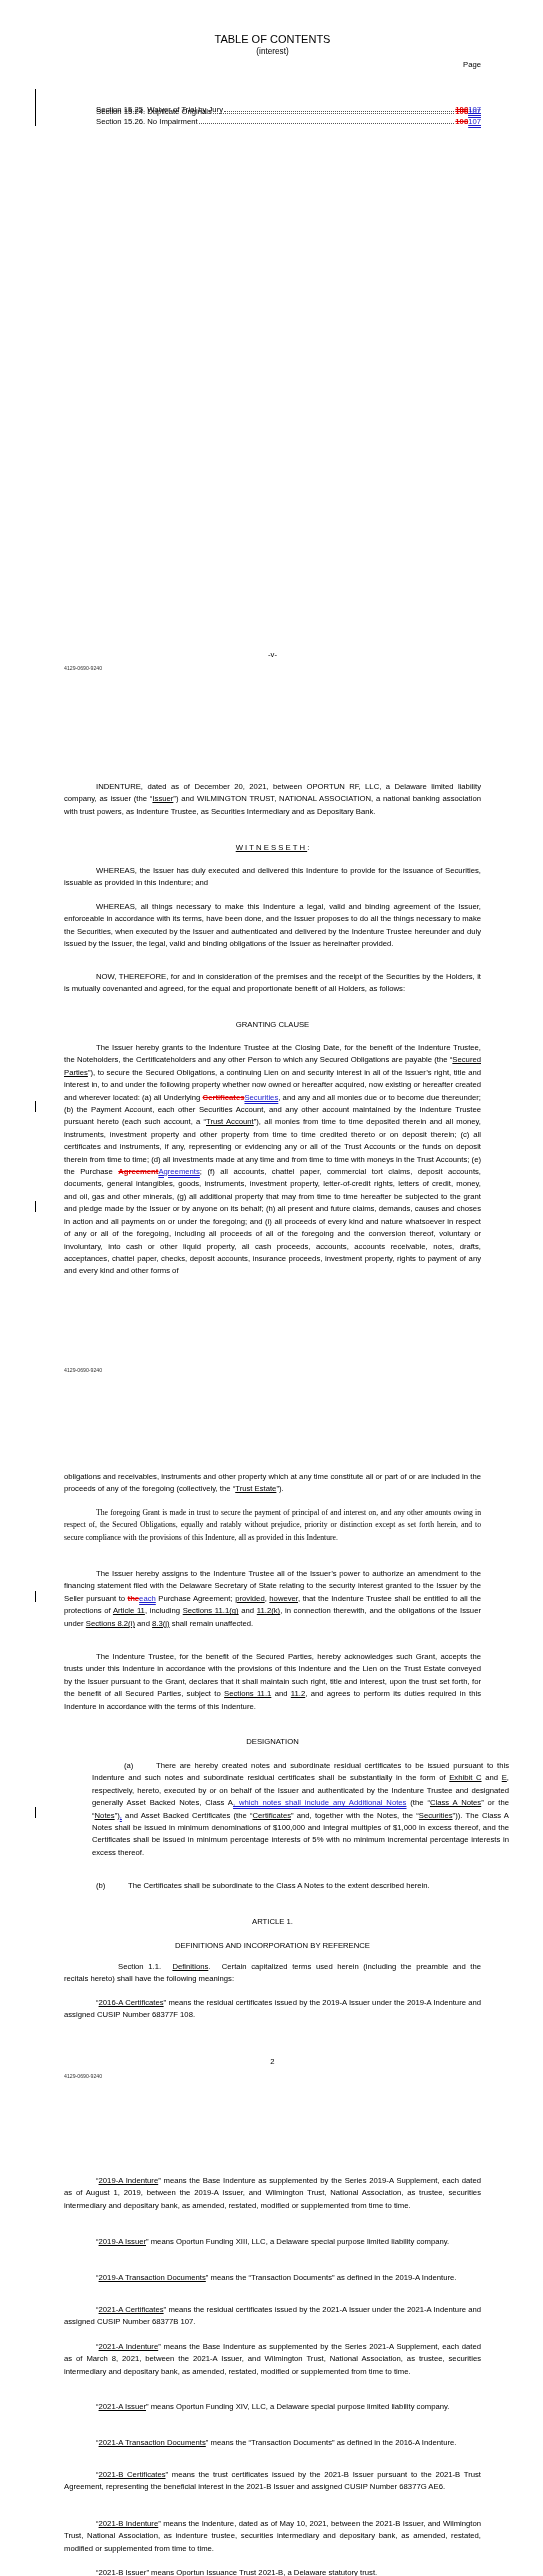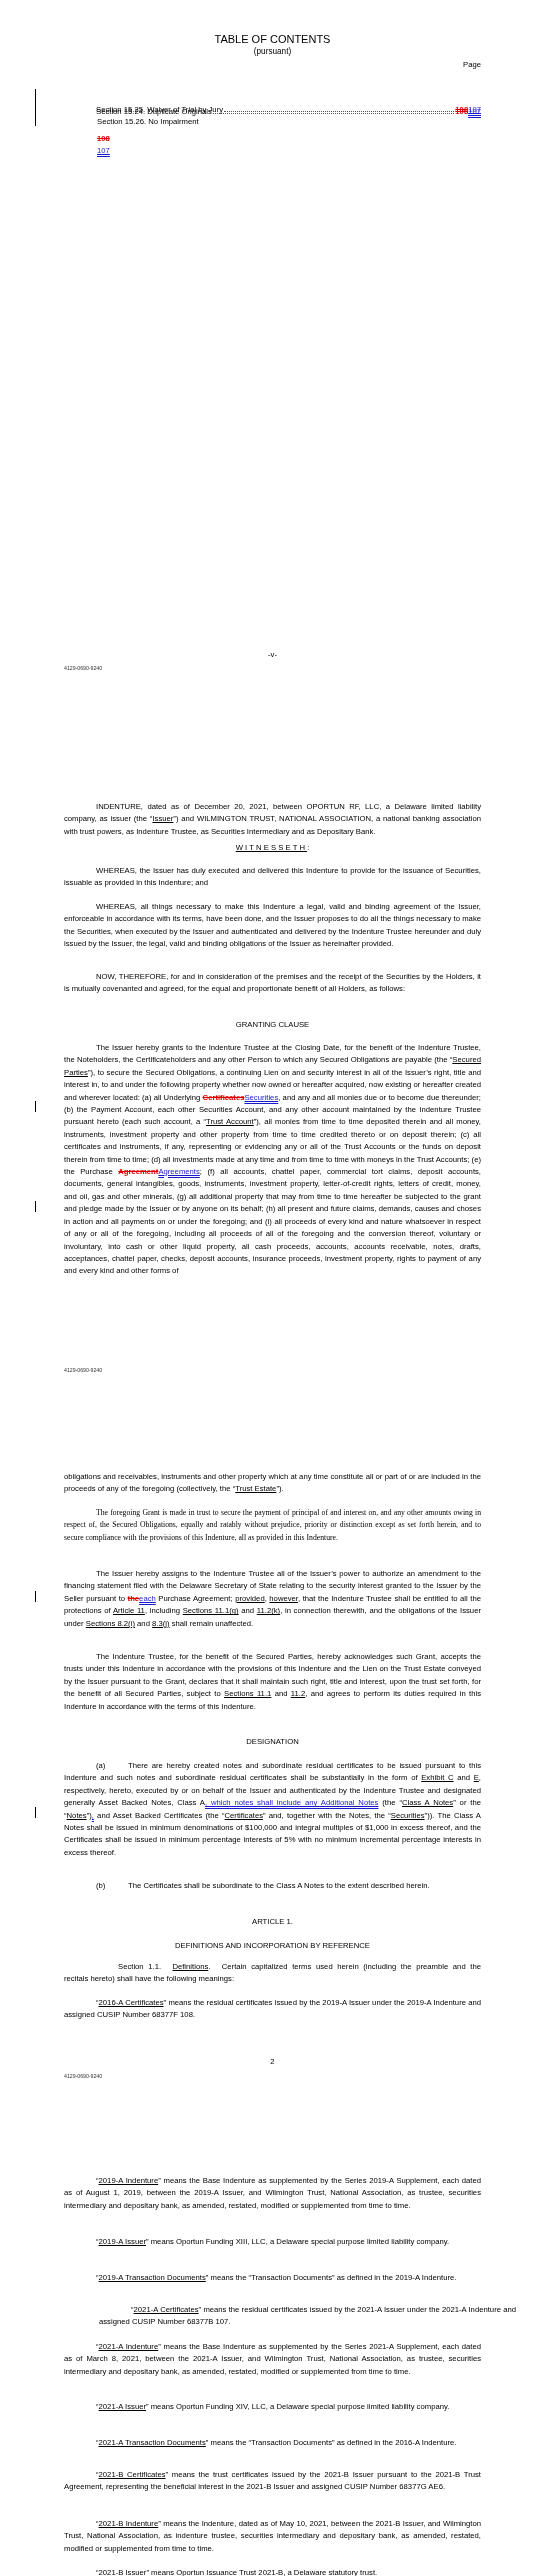--- a/index.html
+++ b/index.html
@@ -17,47 +17,47 @@
   .docid { position:absolute; left:64px; font-size:5.2px; color:#333; }
   .pagenum { position:absolute; left:64px; width:417px; text-align:center; font-size:7.7px; }
   .toc-row { position:absolute; left:96px; width:385px; height:12.4px; line-height:12.4px; display:flex; align-items:baseline; }
   .toc-row .lead { flex:1; border-bottom:0.5px dotted #555; margin:0 1px 3.1px 1px; }
   .spaced { letter-spacing:2.1px; }
 </style>
 </head>
 <body>
 
 <div class="center" style="top:33px;font-size:11px;">TABLE OF CONTENTS</div>
-<div class="center" style="top:46px;font-size:8.2px;">(pursuant)</div>
+<div class="center" style="top:46px;font-size:8.2px;">(interest)</div>
 <div class="abs" style="top:59px;left:453px;width:28px;text-align:right;line-height:12.4px;">Page</div>
 
 <div class="bar" style="top:89px;height:37px;"></div>
 <div class="toc-row" style="top:91px;margin-top:15px;">
   <span>Section 15.24. Duplicate Originals</span>
   <span class="lead"></span>
   <span class="del">108</span>
     <span class="ins">107</span>
 </div>
 <div class="toc-row" style="top:104px;">
   <span>Section 15.25. Waiver of Trial by Jury</span>
   <span class="lead"></span>
   <span class="del">108</span>
     <span class="ins">107</span>
 </div>
-<div class="toc-row" style="top:116px;flex-direction:column;">
+<div class="toc-row" style="top:116px;">
   <span>Section 15.26. No Impairment</span>
   <span class="lead"></span>
   <span class="del">108</span>
     <span class="ins">107</span>
 </div>
 
 <div class="pagenum" style="top:650px;">-v-</div>
 <div class="docid" style="top:665px;">4129-0690-9240</div>
 
-<div class="p" style="top:801px;">
+<div class="p" style="top:781px;">
   <span class="ind"></span><span>INDENTURE, dated as of December 20, 2021, between OPORTUN RF, LLC, a Delaware limited liability company, as issuer (the “</span><span class="u">Issuer</span><span>”) and WILMINGTON TRUST, NATIONAL ASSOCIATION, a national banking association with trust powers, as Indenture Trustee, as Securities Intermediary and as Depositary Bank.</span>
 </div>
 
 <div class="center" style="top:842px;">
   <span class="u spaced">WITNESSETH</span><span>:</span>
 </div>
 
 <div class="p" style="top:865px;">
   <span class="ind"></span><span>WHEREAS, the Issuer has duly executed and delivered this Indenture to provide for the issuance of Securities, issuable as provided in this Indenture; and</span>
 </div>
@@ -93,21 +93,21 @@
   <span class="ind"></span><span>The Issuer hereby assigns to the Indenture Trustee all of the Issuer’s power to authorize an amendment to the financing statement filed with the Delaware Secretary of State relating to the security interest granted to the Issuer by the Seller pursuant to </span><span class="del">the</span><span class="ins">each</span><span> Purchase Agreement; </span><span class="u">provided</span><span>, </span><span class="u">however</span><span>, that the Indenture Trustee shall be entitled to all the protections of </span><span class="u">Article 11</span><span>, including </span><span class="u">Sections 11.1(g)</span><span> and </span><span class="u">11.2(k)</span><span>, in connection therewith, and the obligations of the Issuer under </span><span class="u">Sections 8.2(i)</span><span> and </span><span class="u">8.3(j)</span><span> shall remain unaffected.</span>
 </div>
 
 <div class="p" style="top:1651px;">
   <span class="ind"></span><span>The Indenture Trustee, for the benefit of the Secured Parties, hereby acknowledges such Grant, accepts the trusts under this Indenture in accordance with the provisions of this Indenture and the Lien on the Trust Estate conveyed by the Issuer pursuant to the Grant, declares that it shall maintain such right, title and interest, upon the trust set forth, for the benefit of all Secured Parties, subject to </span><span class="u">Sections 11.1</span><span> and </span><span class="u">11.2</span><span>, and agrees to perform its duties required in this Indenture in accordance with the terms of this Indenture.</span>
 </div>
 
 <div class="center" style="top:1736px;">DESIGNATION</div>
 
 <div class="bar" style="top:1807px;height:11.3px;"></div>
-<div class="p" style="top:1760px;">
+<div class="p" style="top:1760px;margin-left:28px;">
   <span class="ind2" style="text-indent:0;"><span style="display:inline-block;width:32px;"></span><span>(a)</span></span><span style="display:inline-block;width:0px;"></span><span>There are hereby created notes and subordinate residual certificates to be issued pursuant to this Indenture and such notes and subordinate residual certificates shall be substantially in the form of </span><span class="u">Exhibit C</span><span> and </span><span class="u">E</span><span>, respectively, hereto, executed by or on behalf of the Issuer and authenticated by the Indenture Trustee and designated generally Asset Backed Notes, Class A</span><span class="ins">, which notes shall include any Additional Notes</span><span> (the “</span><span class="u">Class A Notes</span><span>” or the “</span><span class="u">Notes</span><span>”)</span><span class="ins">,</span><span> and Asset Backed Certificates (the “</span><span class="u">Certificates</span><span>” and, together with the Notes, the “</span><span class="u">Securities</span><span>”)). The Class A Notes shall be issued in minimum denominations of $100,000 and integral multiples of $1,000 in excess thereof, and the Certificates shall be issued in minimum percentage interests of 5% with no minimum incremental percentage interests in excess thereof.</span>
 </div>
 
 <div class="p" style="top:1880px;">
   <span class="ind2"><span style="display:inline-block;width:32px;"></span><span>(b)</span></span><span>The Certificates shall be subordinate to the Class A Notes to the extent described herein.</span>
 </div>
 
 <div class="center" style="top:1916px;">ARTICLE 1.</div>
 <div class="center" style="top:1940px;">DEFINITIONS AND INCORPORATION BY REFERENCE</div>
 
@@ -124,21 +124,21 @@
 
 <div class="p" style="top:2175px;">
   <span class="ind"></span><span>“</span><span class="u">2019-A Indenture</span><span>” means the Base Indenture as supplemented by the Series 2019-A Supplement, each dated as of August 1, 2019, between the 2019-A Issuer, and Wilmington Trust, National Association, as trustee, securities intermediary and depositary bank, as amended, restated, modified or supplemented from time to time.</span>
 </div>
 <div class="p" style="top:2236px;">
   <span class="ind"></span><span>“</span><span class="u">2019-A Issuer</span><span>” means Oportun Funding XIII, LLC, a Delaware special purpose limited liability company.</span>
 </div>
 <div class="p" style="top:2272px;">
   <span class="ind"></span><span>“</span><span class="u">2019-A Transaction Documents</span><span>” means the “Transaction Documents” as defined in the 2019-A Indenture.</span>
 </div>
-<div class="p" style="top:2304px;margin-left:35px;">
+<div class="p" style="top:2304px;">
   <span class="ind"></span><span>“</span><span class="u">2021-A Certificates</span><span>” means the residual certificates issued by the 2021-A Issuer under the 2021-A Indenture and assigned CUSIP Number 68377B 107.</span>
 </div>
 <div class="p" style="top:2341px;">
   <span class="ind"></span><span>“</span><span class="u">2021-A Indenture</span><span>” means the Base Indenture as supplemented by the Series 2021-A Supplement, each dated as of March 8, 2021, between the 2021-A Issuer, and Wilmington Trust, National Association, as trustee, securities intermediary and depositary bank, as amended, restated, modified or supplemented from time to time.</span>
 </div>
 <div class="p" style="top:2401px;">
   <span class="ind"></span><span>“</span><span class="u">2021-A Issuer</span><span>” means Oportun Funding XIV, LLC, a Delaware special purpose limited liability company.</span>
 </div>
 <div class="p" style="top:2437px;">
   <span class="ind"></span><span>“</span><span class="u">2021-A Transaction Documents</span><span>” means the “Transaction Documents” as defined in the 2016-A Indenture.</span>

